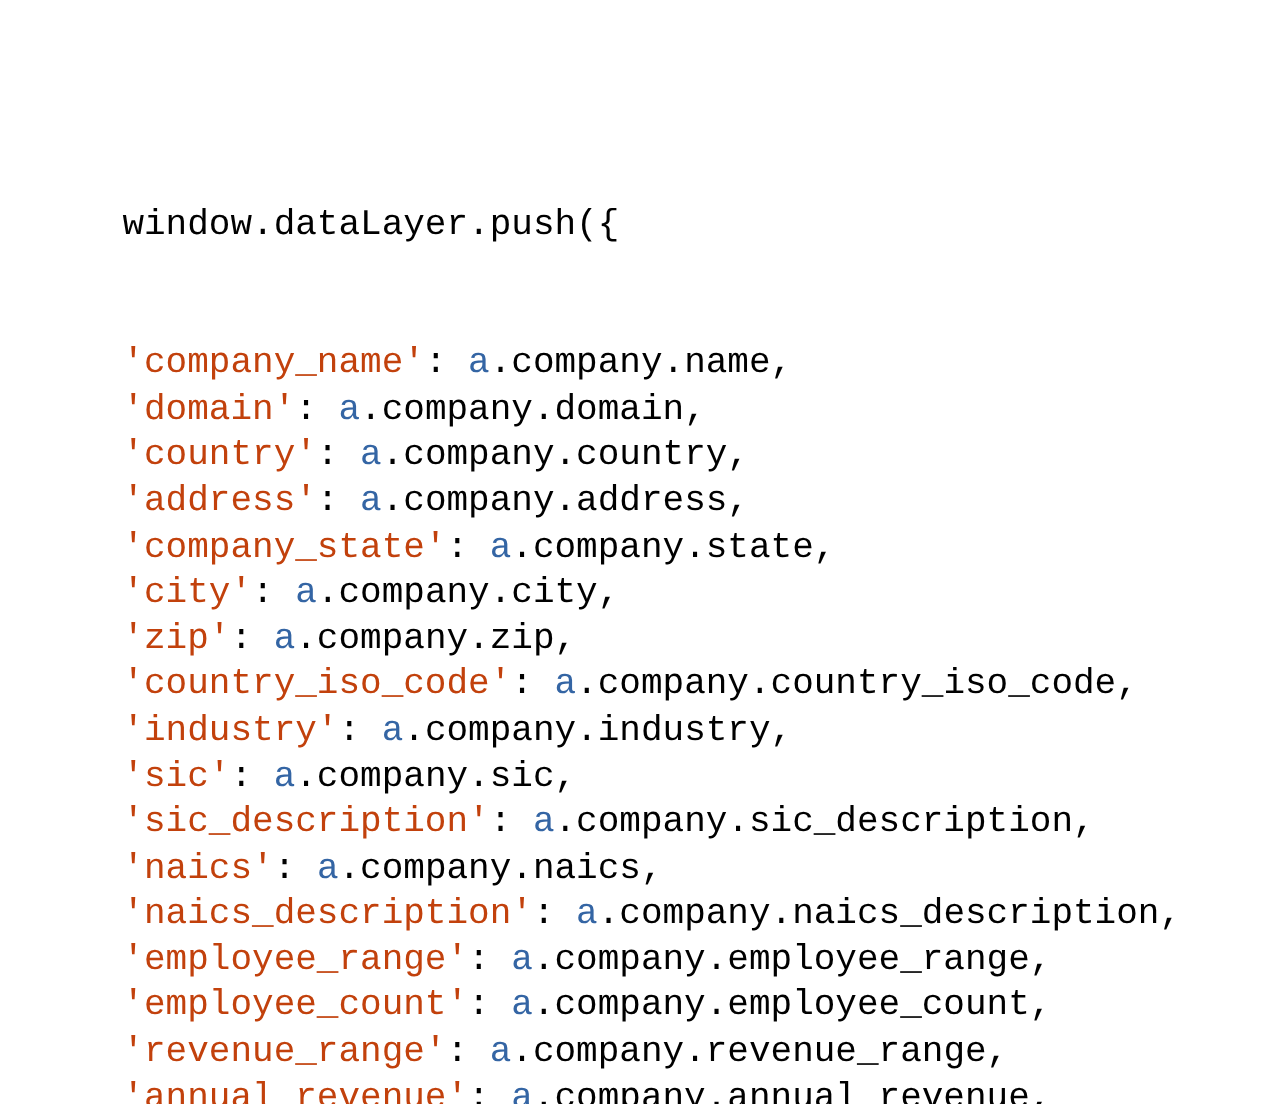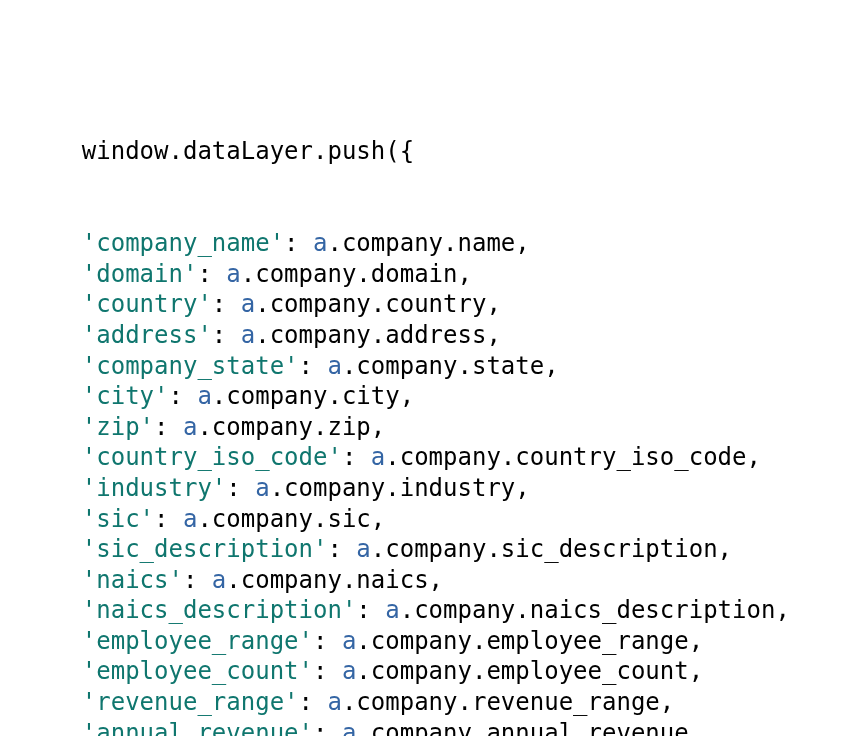--- a/index.html
+++ b/index.html
@@ -22,23 +22,24 @@
     font-size: 24px;
     line-height: 30.6px;
     white-space: pre;
     color: #000000;
     letter-spacing: 0px;
     -webkit-font-smoothing: antialiased;
   }
   .code-line {
     white-space: pre;
     height: 30.6px;
+    font-family: Liberation Mono, monospace;
   }
   .tok-plain  { color: #000000; }
-  .tok-string { color: #0f766e; }
+  .tok-string { color: #c2410c; }
   .tok-ident  { color: #3465a4; }
   .tok-punct  { color: #000000; }
 </style>
 </head>
 <body>
 
 <div id="code-block">
 
   <div class="code-line">
     <span class="tok-plain">window.dataLayer.push({</span>

